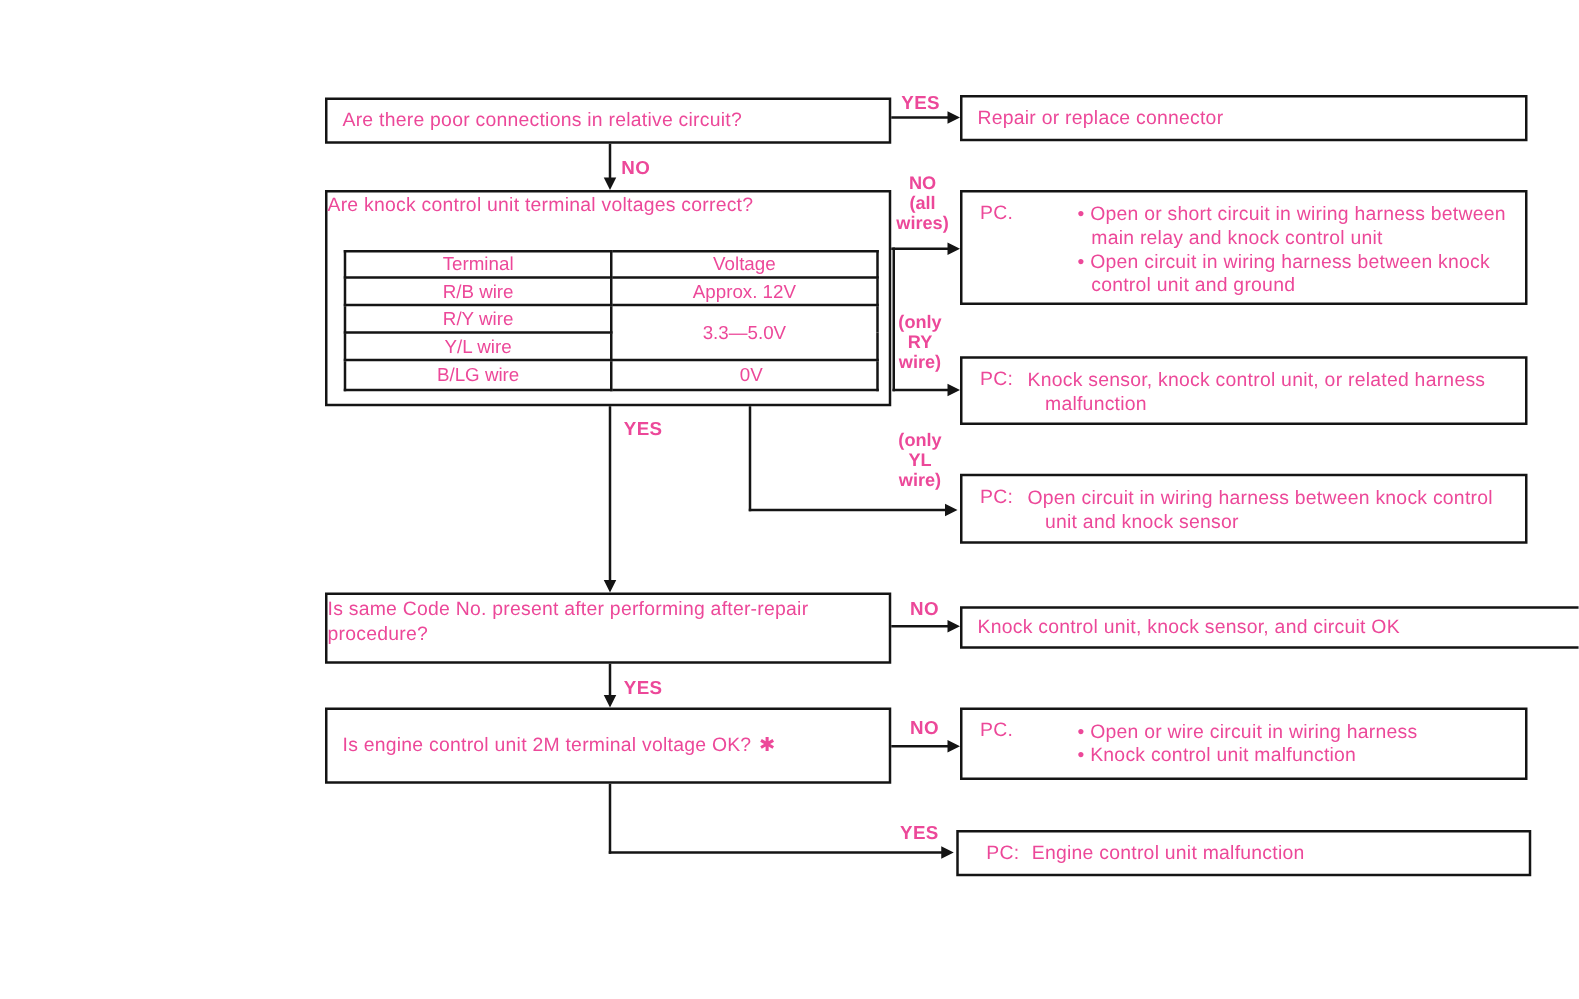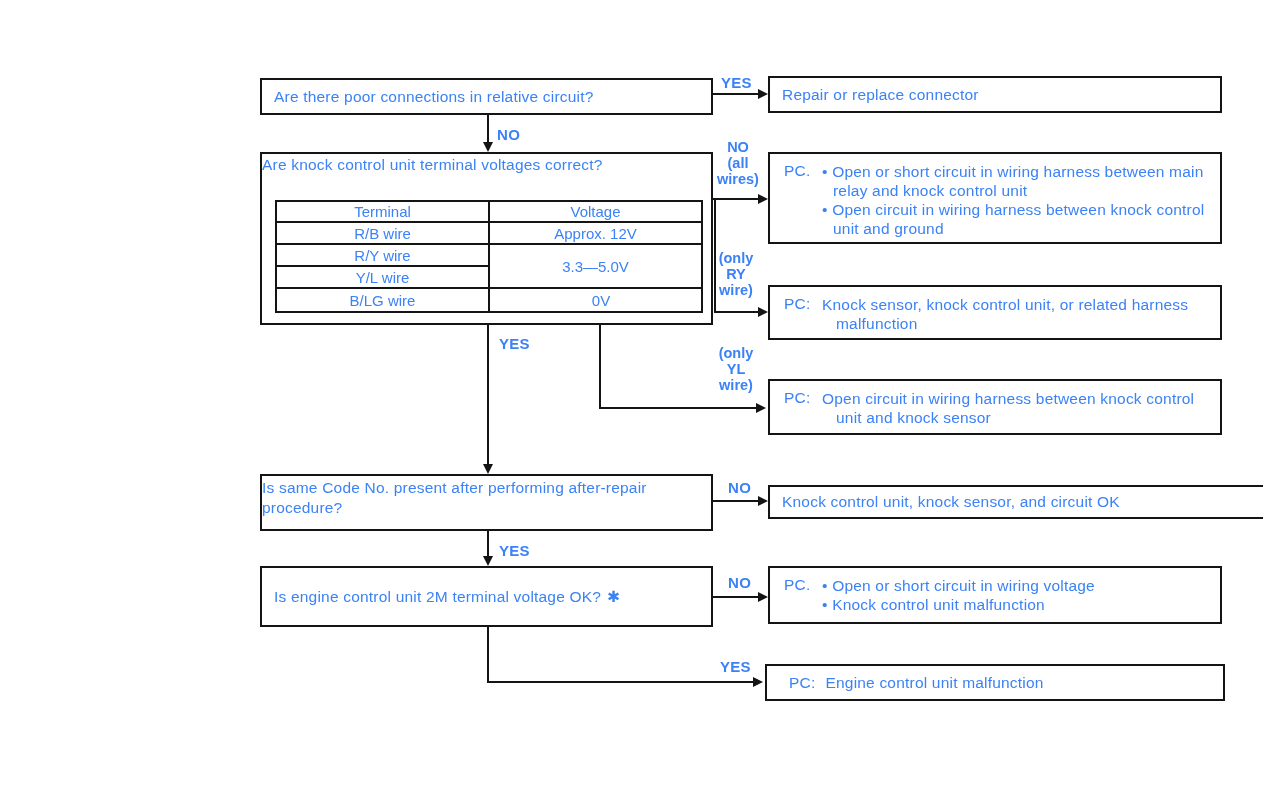--- a/index.html
+++ b/index.html
@@ -1,32 +1,32 @@
 <!DOCTYPE html>
 <html><head>
 <meta charset="utf-8">
 <style>
   html,body{margin:0;padding:0;background:#fff;}
   .canvas{
     position:relative;width:1263px;height:799px;background:#fff;
     font-family:"Liberation Sans","DejaVu Sans",sans-serif;
-    color:#3b82f6;overflow:hidden;
+    color:#ec4899;overflow:hidden;
   }
   .box{
     position:absolute;border:2px solid #141414;background:#fff;
     font-size:15.5px;letter-spacing:.2px;box-sizing:border-box;
   }
   .q-box{display:flex;align-items:center;padding:4px 12px;}
   .q-top{align-items:flex-start;padding-top:2px;}
   .r-single{display:flex;align-items:center;padding:4px 12px;}
   .pc-row{display:flex;align-items:flex-start;padding:8px 10px 4px 14px;}
   .pc-prefix{flex:0 0 38px;white-space:nowrap;}
   .pc-text{padding-left:14px;text-indent:-14px;line-height:19px;}
   .pc-bullets{line-height:19px;}
-  .pc-bullet{padding-left:11px;text-indent:-11px;}
+  .pc-bullet{padding-left:11px;text-indent:-11px;margin-left:40px;}
   .line{position:absolute;background:#141414;}
   .arrow-r{
     position:absolute;width:0;height:0;
     border-top:5px solid transparent;border-bottom:5px solid transparent;
     border-left:10px solid #141414;
   }
   .arrow-d{
     position:absolute;width:0;height:0;
     border-left:5px solid transparent;border-right:5px solid transparent;
     border-top:10px solid #141414;
@@ -121,21 +121,21 @@
     <div class="pc-text">Open circuit in wiring harness between knock control unit and knock sensor</div>
   </div>
 
   <div class="box r-single" style="left:768px;top:485px;width:522px;height:34px;">
     <span>Knock control unit, knock sensor, and circuit OK</span>
   </div>
 
   <div class="box pc-row" style="left:768px;top:566px;width:454px;height:58px;">
     <span class="pc-prefix">PC.</span>
     <div class="pc-bullets">
-      <div class="pc-bullet">•&nbsp;<span>Open or short circuit in wiring voltage</span></div>
+      <div class="pc-bullet">•&nbsp;<span>Open or wire circuit in wiring harness</span></div>
       <div class="pc-bullet">•&nbsp;<span>Knock control unit malfunction</span></div>
     </div>
   </div>
 
   <div class="box r-single" style="left:765px;top:664px;width:460px;height:37px;padding-left:22px;">
     <span style="padding-right:10px;">PC:</span>
     <span>Engine control unit malfunction</span>
   </div>
 
   <div class="line" style="left:713px;top:93px;width:47px;height:2px;"></div>

